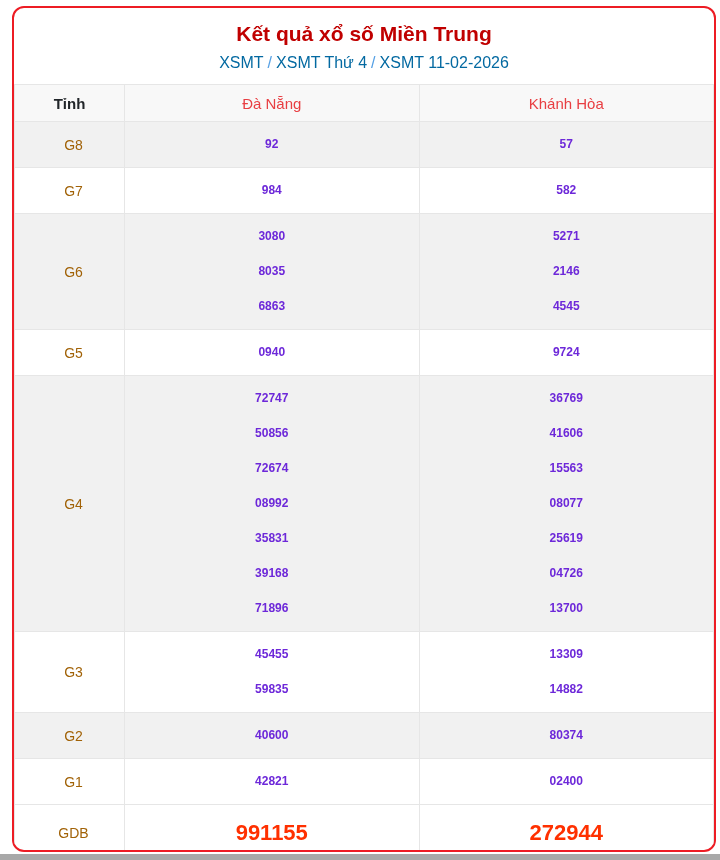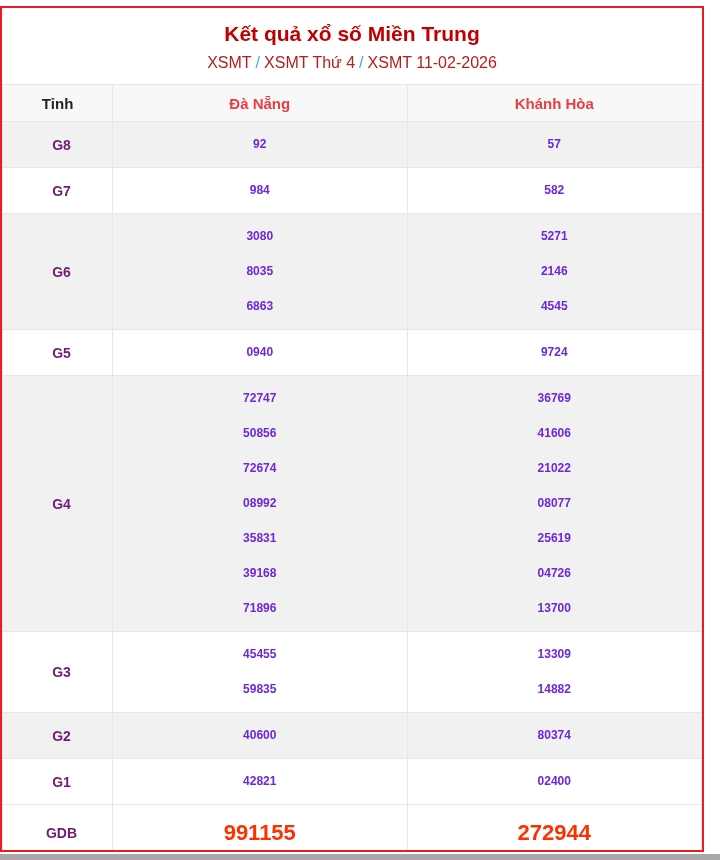--- a/index.html
+++ b/index.html
@@ -10,26 +10,26 @@
   }
   .page {
     position: relative;
     width: 720px;
     height: 860px;
     background: #ffffff;
     overflow: hidden;
   }
   .card {
     position: absolute;
-    left: 0;
+    left: 12px;
     top: 6px;
     width: 704px;
     height: 846px;
     border: 2px solid #ed1c24;
-    border-radius: 0;
+    border-radius: 12px;
     background: #ffffff;
     overflow: hidden;
   }
   .card-head {
     height: 76px;
     padding-top: 13px;
     text-align: center;
   }
   .page-title {
     font-size: 21px;
@@ -37,21 +37,21 @@
     color: #c00000;
     line-height: 26px;
   }
   .breadcrumb {
     margin-top: 5px;
     font-size: 16px;
     line-height: 22px;
     color: #e83e42;
   }
   .breadcrumb a {
-    color: #b91c1c;
+    color: #0369a1;
     text-decoration: none;
     cursor: pointer;
   }
   .breadcrumb .sep {
     color: #55a0e5;
     padding: 0 4px;
   }
   table.results {
     width: 100%;
     border-collapse: collapse;
@@ -65,26 +65,26 @@
   }
   tr.head-row th {
     height: 37px;
     background: #f8f8f8;
     font-size: 15px;
     font-weight: bold;
     color: #212529;
   }
   tr.head-row th.prov {
     color: #e83e42;
-    font-weight: bold;
+    font-weight: normal;
   }
   td.prize-label {
     font-size: 14px;
-    font-weight: bold;
-    color: #701a75;
+    font-weight: normal;
+    color: #a16207;
     background: inherit;
     padding-left: 8px;
   }
   td.prize-cell {
     font-size: 12px;
     font-weight: bold;
     color: #6d28d9;
     padding: 5px 0;
   }
   td.prize-cell .num { line-height: 35px; }
@@ -182,21 +182,21 @@
           <div class="num">50856</div>
           <div class="num">72674</div>
           <div class="num">08992</div>
           <div class="num">35831</div>
           <div class="num">39168</div>
           <div class="num">71896</div>
         </td>
         <td class="prize-cell">
           <div class="num">36769</div>
           <div class="num">41606</div>
-          <div class="num">21022</div>
+          <div class="num">15563</div>
           <div class="num">08077</div>
           <div class="num">25619</div>
           <div class="num">04726</div>
           <div class="num">13700</div>
         </td>
       </tr>
 
       <tr>
         <td class="prize-label">G3</td>
         <td class="prize-cell">

